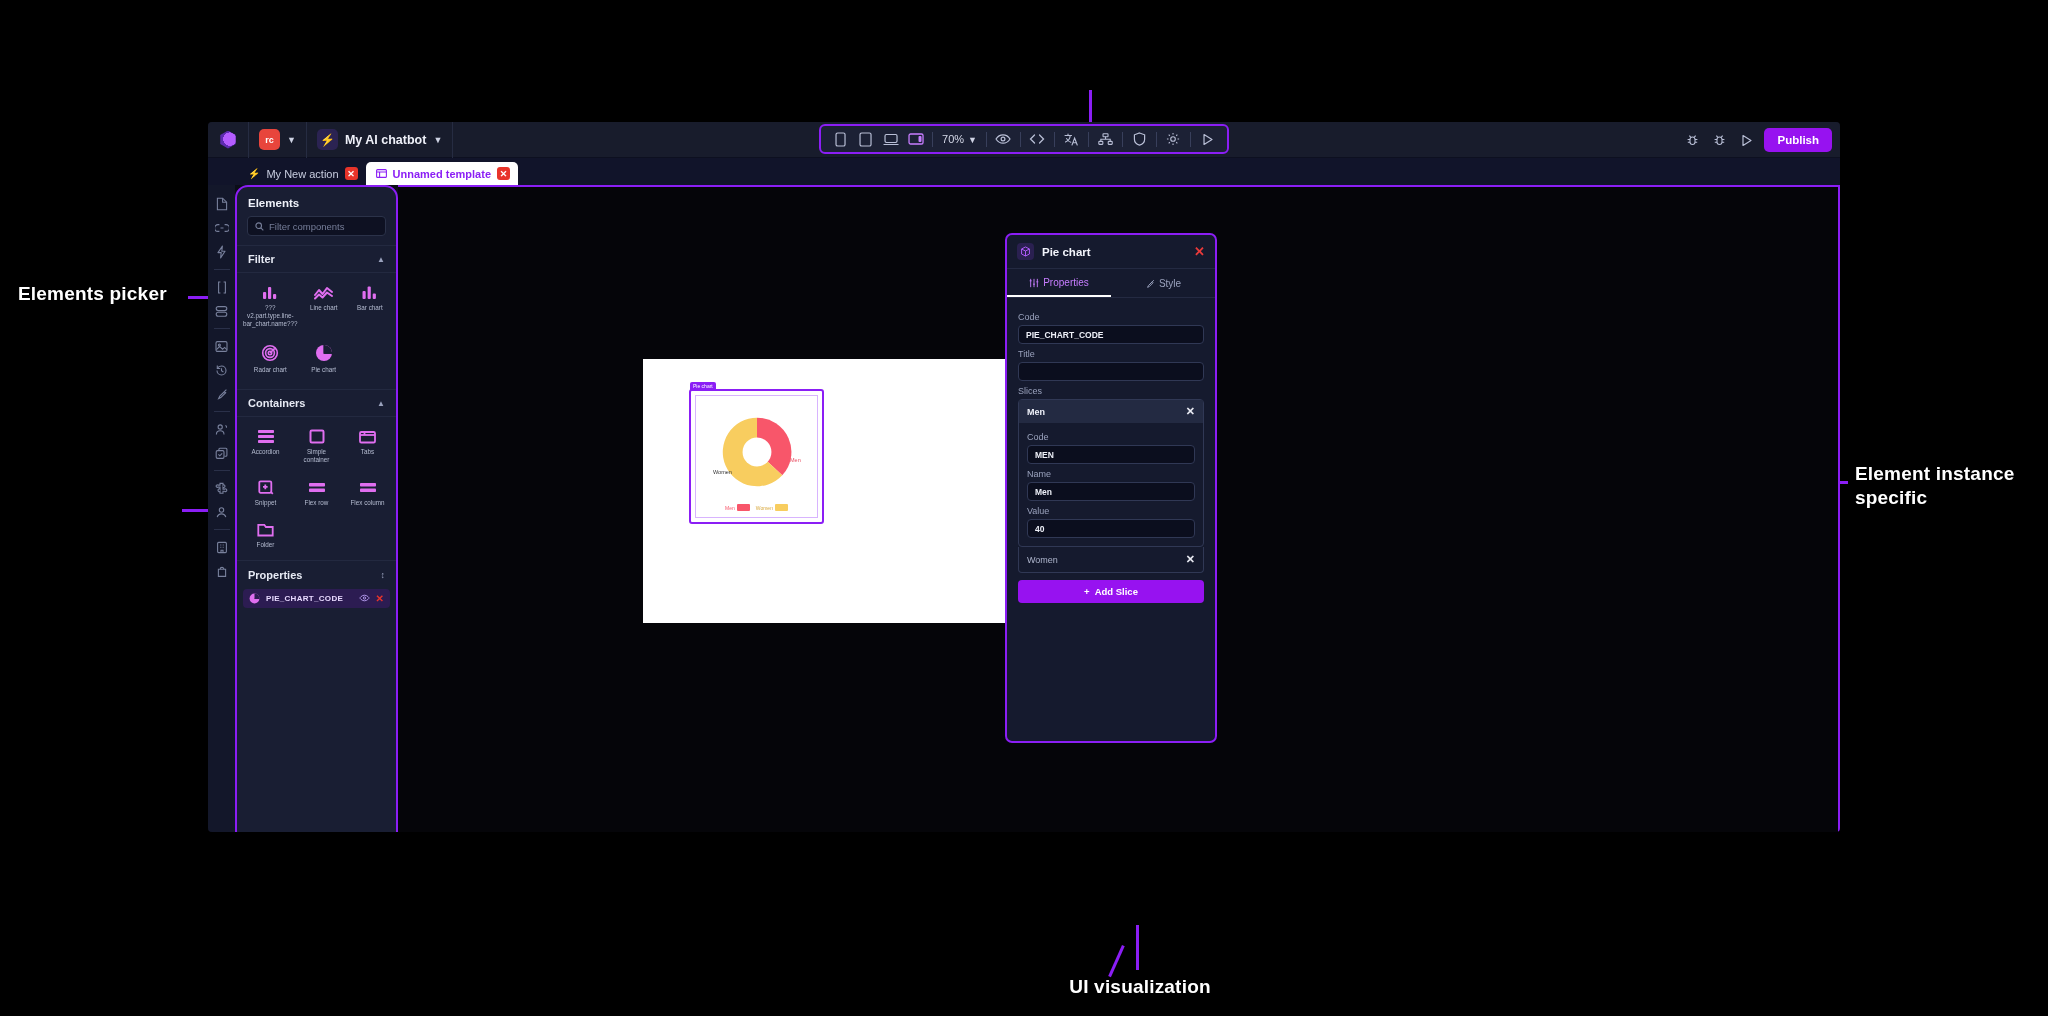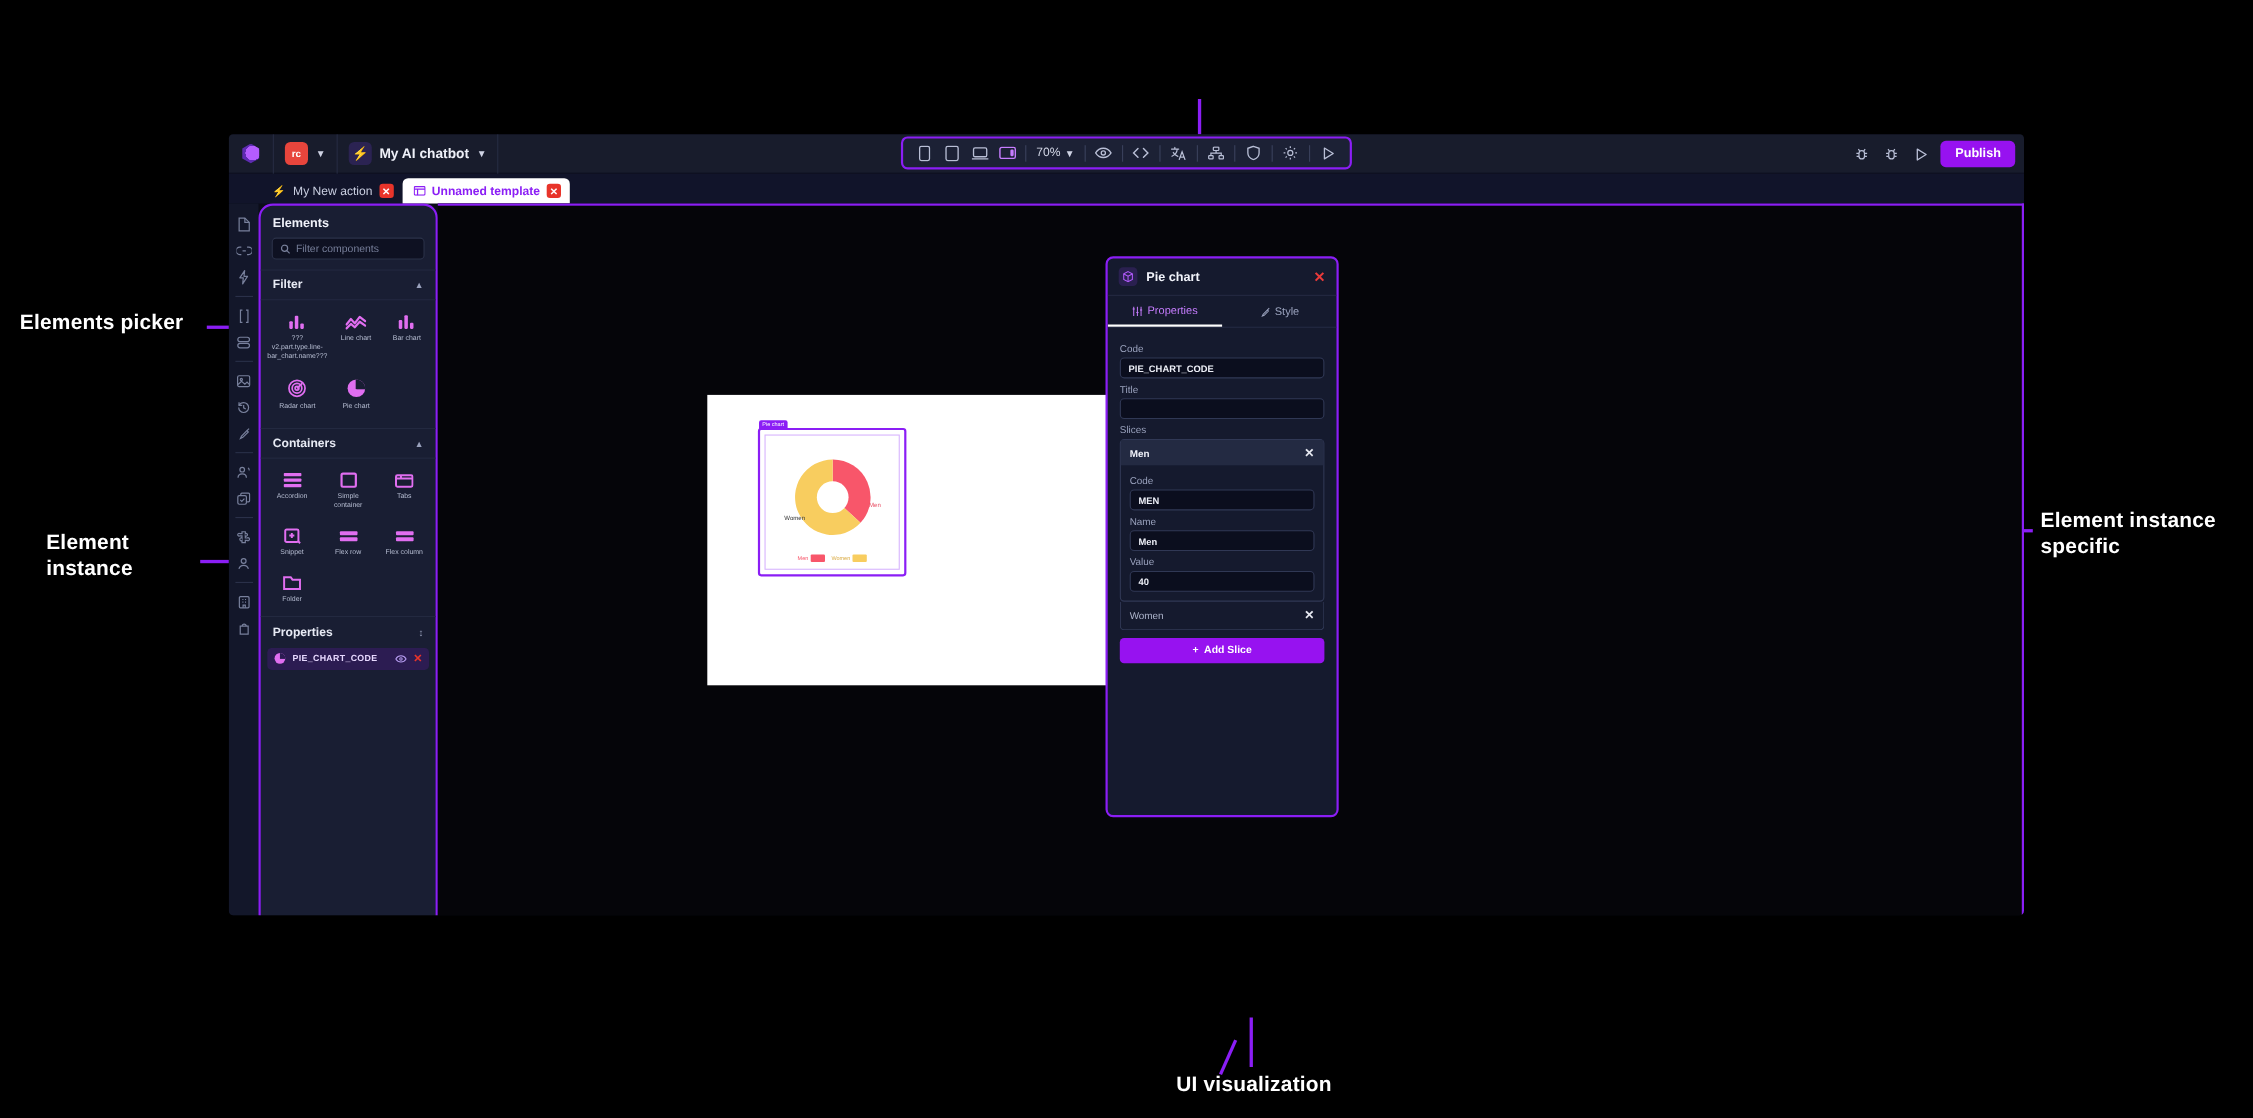--- a/index.html
+++ b/index.html
@@ -258,24 +258,20 @@
 
 <div class="stage">
 
   <div class="ann-line" style="left:1089px; top:90px; width:3px; height:33px;"></div>
 
   <div class="callout" style="left:18px; top:282px; width:200px; text-align:left;">
     <span>Elements picker</span>
   </div>
   <div class="ann-line" style="left:188px; top:296px; width:80px; height:3px;"></div>
 
-  <div class="callout" style="left:42px; top:482px; width:180px; text-align:left;">
-    <div>Element</div>
-    <div>instance</div>
-  </div>
   <div class="ann-line" style="left:182px; top:509px; width:700px; height:3px;"></div>
 
   <div class="callout" style="left:1855px; top:462px; width:190px; text-align:left;">
     <div>Element instance</div>
     <div>specific</div>
   </div>
   <div class="ann-line" style="left:1278px; top:481px; width:570px; height:3px;"></div>
 
   <div class="callout" style="left:1010px; top:975px; width:260px;">
     <span>UI visualization</span>

